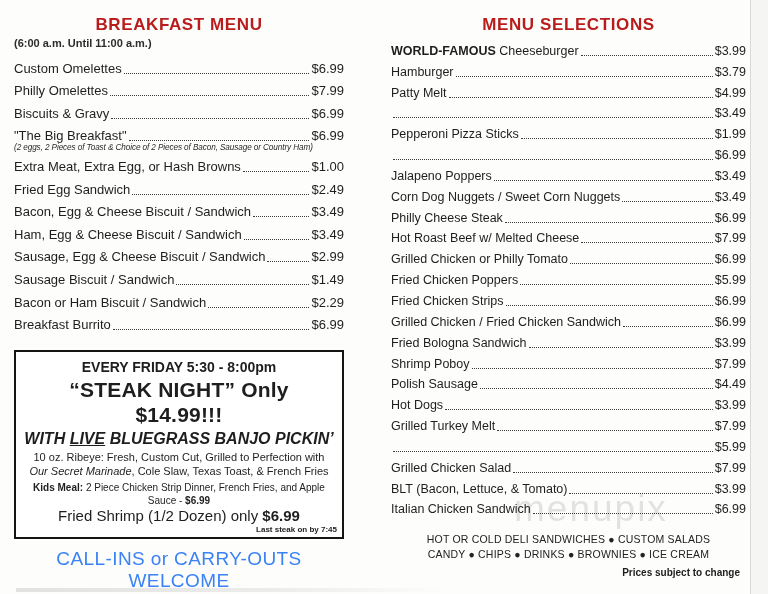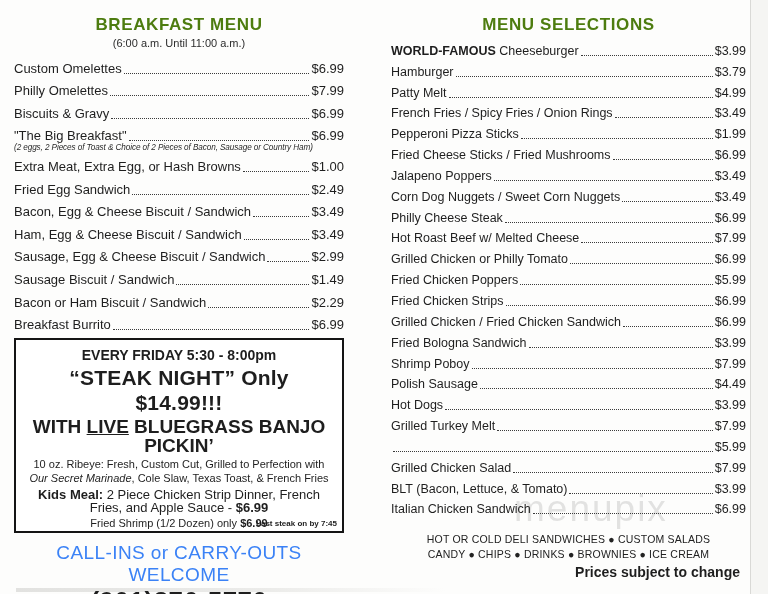--- a/index.html
+++ b/index.html
@@ -10,55 +10,55 @@
   .page-edge-band{position:absolute;left:751px;top:0;right:0;bottom:0;background:#f5f5f3;z-index:0;}
   .scan-band{position:absolute;left:16px;top:588px;width:430px;height:4px;
              background:linear-gradient(90deg,#e2e2e0,#ececea 60%,rgba(255,255,255,0));z-index:0;}
   .watermark{position:absolute;left:514px;top:488px;font-size:37px;letter-spacing:2px;
              color:#8f8f8f;opacity:.24;z-index:0;}
 
   .col{position:absolute;top:16px;z-index:1;}
   .col.left{left:14px;width:330px;}
   .col.right{left:391px;width:355px;}
 
-  .menu-title{font-size:17px;font-weight:bold;text-align:center;letter-spacing:.6px;color:#4d7c0f;line-height:18px;}
-  .menu-subtitle{font-size:11px;text-align:center;margin-top:3px;color:#2c2c2c;line-height:13px;}
+  .menu-title{font-size:17px;font-weight:bold;text-align:center;letter-spacing:.6px;color:#b91c1c;line-height:18px;}
+  .menu-subtitle{font-size:11px;text-align:left;margin-top:3px;color:#2c2c2c;line-height:13px;font-weight:bold;}
 
   .items{margin-top:7px;}
   .mrow{display:flex;align-items:flex-end;box-sizing:border-box;padding-bottom:4px;}
   .mrow.left-row{height:22.6px;font-size:13px;}
   .mrow.right-row{height:20.85px;font-size:12.5px;}
   .iname{white-space:nowrap;line-height:14px;}
   .iname b{font-weight:bold;}
   .dots{flex:1;min-width:6px;border-bottom:1.6px dotted #3b3b3b;margin:0 2px 2px 2px;}
   .iprice{white-space:nowrap;line-height:14px;}
   .inote{font-size:8.2px;font-style:italic;letter-spacing:-.1px;white-space:nowrap;
          margin:-4px 0 2px 0;height:10px;color:#2a2a2a;}
 
   
-  .steak-box{position:relative;margin-top:2px;border:2px solid #141414;background:#fff;
-             text-align:center;padding:7px 8px 1px 8px;box-sizing:border-box;}
+  .steak-box{position:relative;margin-top:14px;border:2px solid #141414;background:#fff;
+             text-align:center;padding:7px 8px 14px 8px;box-sizing:border-box;}
   .steak-schedule{font-size:14px;font-weight:bold;line-height:17px;}
   .steak-headline{font-size:21px;font-weight:bold;line-height:25px;margin-top:1px;letter-spacing:.2px;}
-  .steak-banjo{font-size:19px;font-weight:bold;line-height:19px;margin-top:2px;}
+  .steak-banjo{font-size:16px;font-weight:bold;font-style:italic;line-height:19px;margin-top:2px;}
   .steak-banjo .ul{text-decoration:underline;}
   .steak-desc{font-size:11px;line-height:13.5px;margin-top:3px;}
   .steak-desc .it{font-style:italic;}
-  .steak-kids{font-size:13px;line-height:13px;margin-top:3px;}
+  .steak-kids{font-size:10px;line-height:13px;margin-top:3px;}
   .steak-kids b{font-weight:bold;}
-  .steak-shrimp{font-size:11px;line-height:14px;margin-top:2px;}
+  .steak-shrimp{font-size:15px;line-height:14px;margin-top:2px;}
   .steak-shrimp b{font-weight:bold;}
   .last-steak{position:absolute;right:5px;bottom:3px;font-size:8px;font-weight:bold;}
 
   .callins{font-size:19px;text-align:center;margin-top:9px;letter-spacing:.4px;color:#3b82f6;line-height:22px;}
   .phone{font-size:26px;font-weight:bold;text-align:center;margin-top:1px;letter-spacing:.5px;line-height:29px;}
 
   
   .deli-lines{margin-top:12px;text-align:center;font-size:10.5px;line-height:15px;color:#222;letter-spacing:.2px;}
-  .disclaimer{margin-top:5px;text-align:right;font-size:14px;font-weight:bold;padding-right:6px;line-height:11px;}
+  .disclaimer{margin-top:5px;text-align:right;font-size:10px;font-weight:bold;padding-right:6px;line-height:11px;}
 </style>
 </head>
 <body>
 
 <div class="page">
   <div class="page-edge-band"></div>
   <div class="page-edge-line"></div>
   <div class="scan-band"></div>
   <div class="watermark">menupix</div>
 
@@ -160,31 +160,29 @@
           <span class="iname">Hamburger</span>
           <span class="dots"></span>
           <span class="iprice">$3.79</span>
         </div>
         <div class="mrow right-row">
           <span class="iname">Patty Melt</span>
           <span class="dots"></span>
           <span class="iprice">$4.99</span>
         </div>
         <div class="mrow right-row">
-          <span class="iname">French Fries / Spicy Fries / Onion Rings</span>
           <span class="dots"></span>
           <span class="iprice">$3.49</span>
         </div>
         <div class="mrow right-row">
           <span class="iname">Pepperoni Pizza Sticks</span>
           <span class="dots"></span>
           <span class="iprice">$1.99</span>
         </div>
         <div class="mrow right-row">
-          <span class="iname">Fried Cheese Sticks / Fried Mushrooms</span>
           <span class="dots"></span>
           <span class="iprice">$6.99</span>
         </div>
         <div class="mrow right-row">
           <span class="iname">Jalapeno Poppers</span>
           <span class="dots"></span>
           <span class="iprice">$3.49</span>
         </div>
         <div class="mrow right-row">
           <span class="iname">Corn Dog Nuggets / Sweet Corn Nuggets</span>

